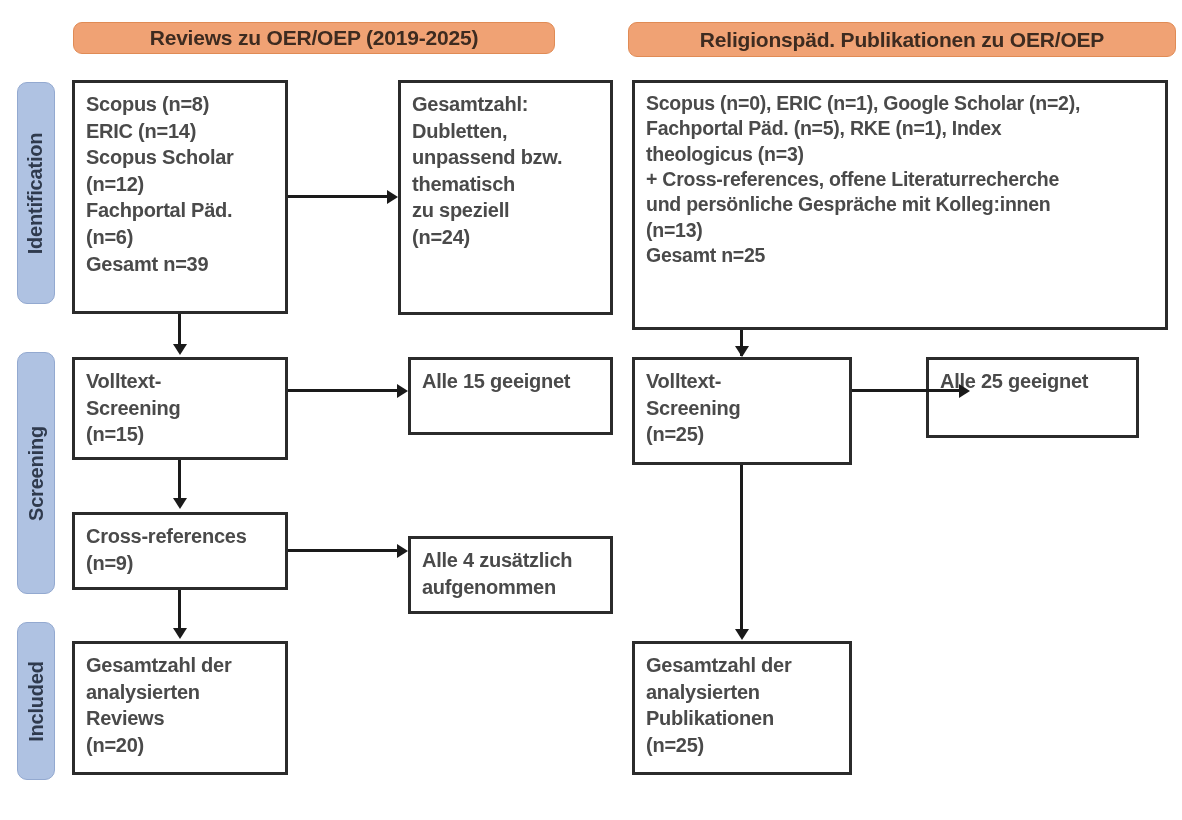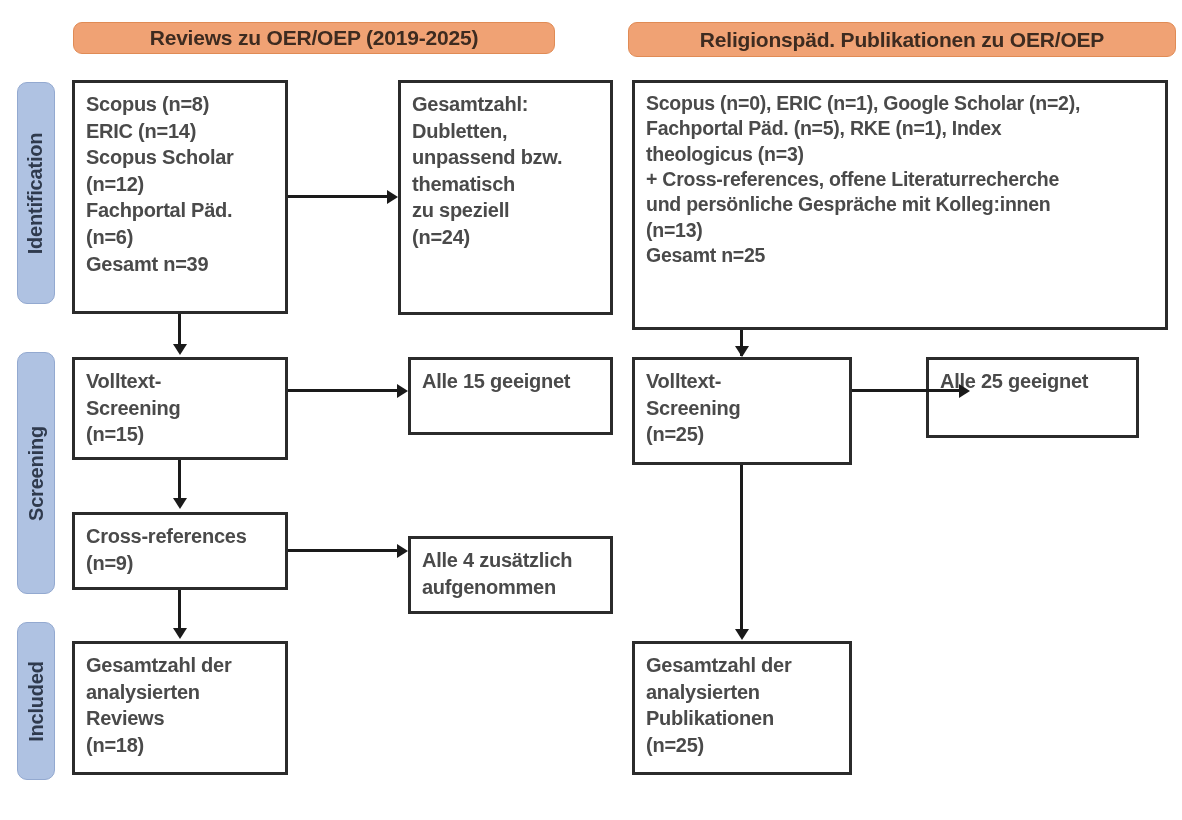--- a/index.html
+++ b/index.html
@@ -177,21 +177,21 @@
   <div class="hline" style="left:288px; top:549px; width:109px;"></div>
   <div class="arrow-right" style="left:397px; top:543.5px;"></div>
 
   <div class="vline" style="left:178px; top:590px; width:3px; height:38px;"></div>
   <div class="arrow-down" style="left:172.5px; top:628px;"></div>
 
   <div class="box" style="left:72px; top:641px; width:216px; height:134px;">
     <span class="line">Gesamtzahl der</span>
     <span class="line">analysierten</span>
     <span class="line">Reviews</span>
-    <span class="line">(n=18)</span>
+    <span class="line">(n=20)</span>
   </div>
 
   <div class="box wide" style="left:632px; top:80px; width:536px; height:250px;">
     <span class="line">Scopus (n=0), ERIC (n=1), Google Scholar (n=2),</span>
     <span class="line">Fachportal Päd. (n=5), RKE (n=1), Index</span>
     <span class="line">theologicus (n=3)</span>
     <span class="line">+ Cross-references, offene Literaturrecherche</span>
     <span class="line">und persönliche Gespräche mit Kolleg:innen</span>
     <span class="line">(n=13)</span>
     <span class="line">Gesamt n=25</span>

